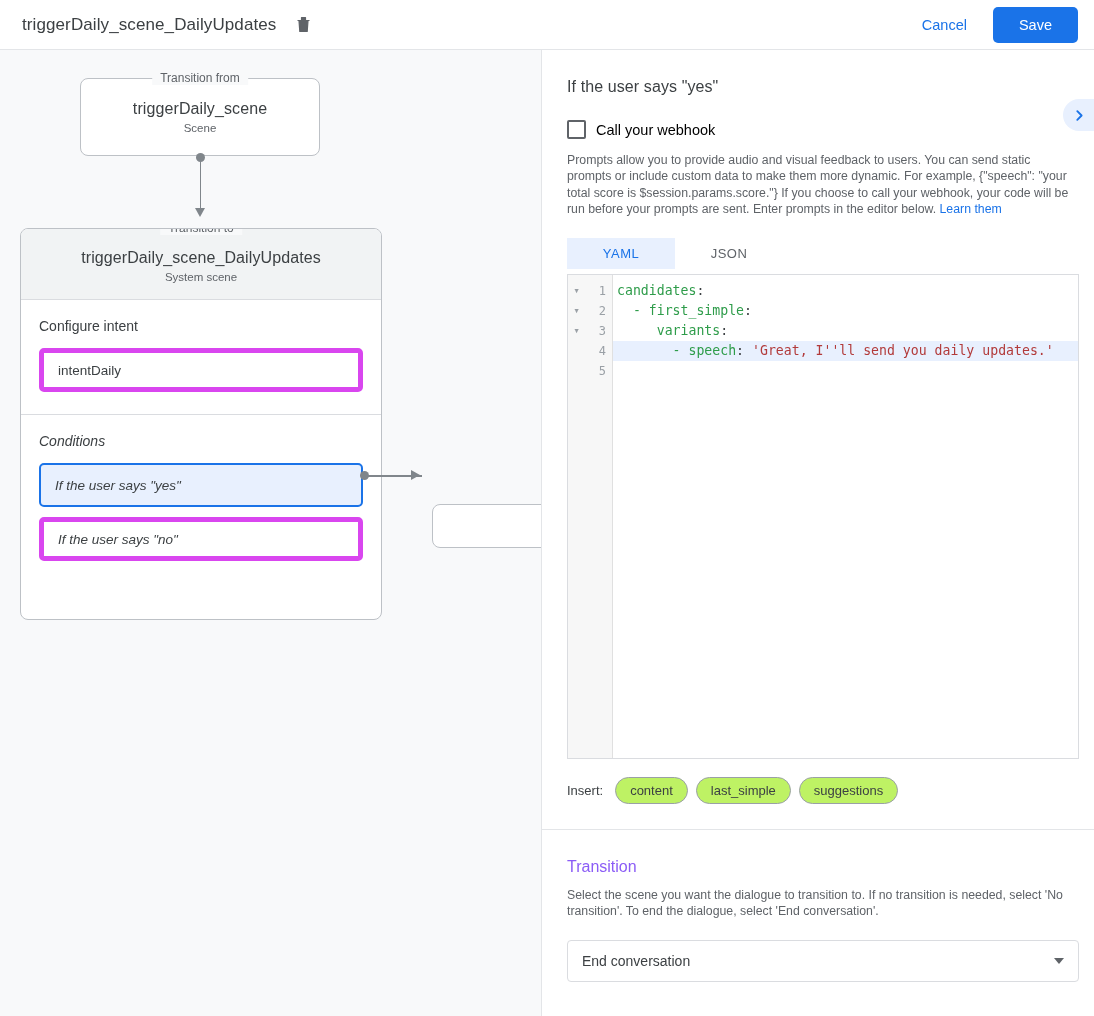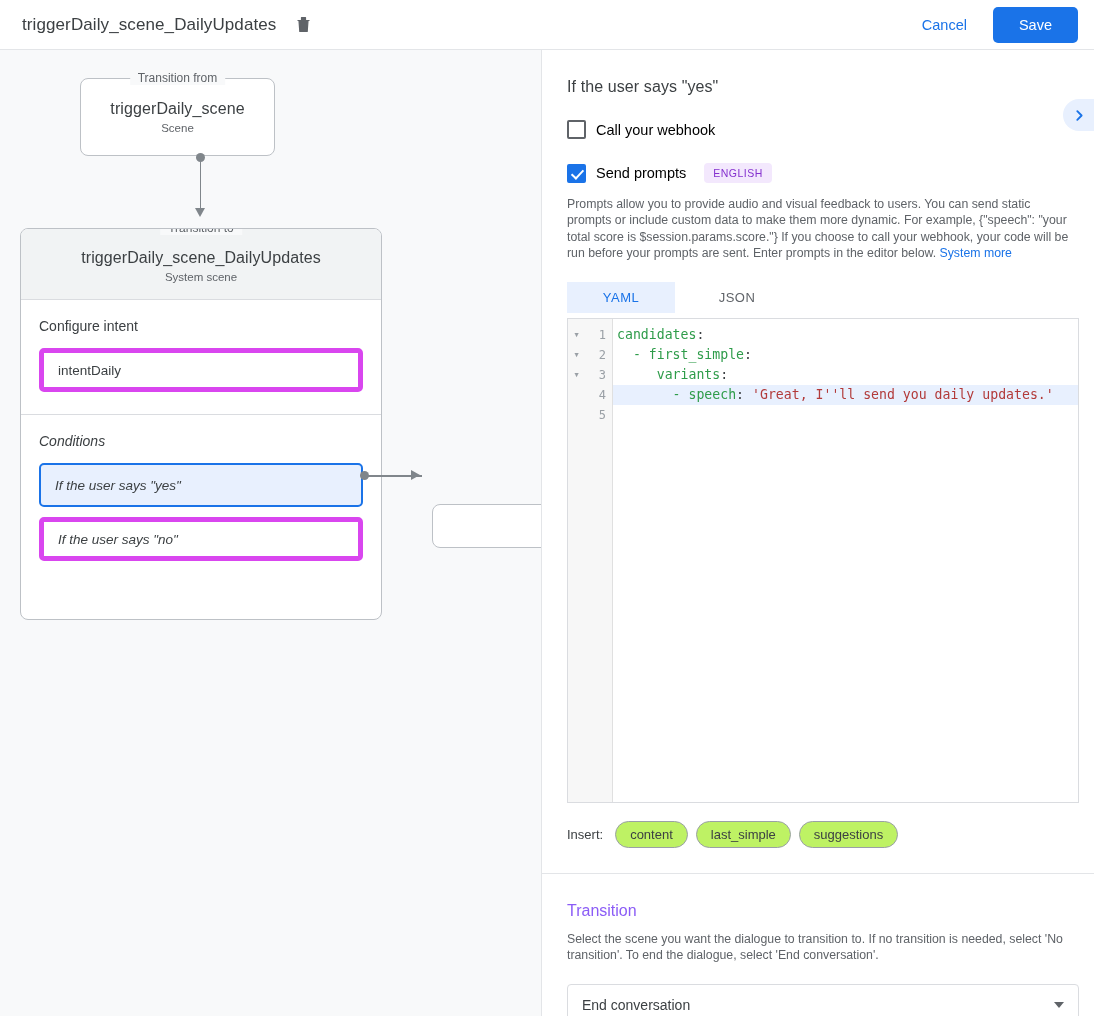--- a/index.html
+++ b/index.html
@@ -77,21 +77,21 @@
     transform: translateX(-50%);
     background: #f8f9fa;
     padding: 0 8px;
     font-size: 12px;
     color: #5f6368;
     white-space: nowrap;
   }
 
   
   #node-from {
-    left: 80px; top: 28px; width: 195px; height: 78px;
+    left: 80px; top: 28px; width: 240px; height: 78px;
     display: flex; flex-direction: column;
     align-items: center; justify-content: center;
   }
   .node-title {
     font-size: 16px; color: #3c4043; letter-spacing: .1px;
   }
   .node-sub {
     font-size: 11.5px; color: #5f6368; margin-top: 4px;
   }
 
@@ -244,21 +244,20 @@
     line-height: 16.3px;
     color: #5f6368;
     max-width: 512px;
   }
   .panel-desc a { color: #1a73e8; text-decoration: none; }
 
   
   .tabs {
     display: flex;
     margin: 21px 12px 0 25px;
-    gap: 8px;
   }
   .tab {
     min-width: 108px;
     height: 31px;
     display: flex; align-items: center; justify-content: center;
     font-size: 13px;
     color: #5f6368;
     cursor: pointer;
     letter-spacing: .5px;
   }
@@ -424,28 +423,23 @@
     </svg>
   </div>
 
   <div class="panel-title">If the user says "yes"</div>
 
   <div class="check-row">
     <span class="cbox"></span>
     <span class="check-label">Call your webhook</span>
   </div>
 
-  <div class="check-row">
-    <span class="cbox checked"></span>
-    <span class="check-label">Send prompts</span>
-    <span class="lang-badge">ENGLISH</span>
-  </div>
 
   <div class="panel-desc">
-    <span>Prompts allow you to provide audio and visual feedback to users. You can send static prompts or include custom data to make them more dynamic. For example, {"speech": "your total score is $session.params.score."} If you choose to call your webhook, your code will be run before your prompts are sent. Enter prompts in the editor below. </span><a href="#">System more</a>
+    <span>Prompts allow you to provide audio and visual feedback to users. You can send static prompts or include custom data to make them more dynamic. For example, {"speech": "your total score is $session.params.score."} If you choose to call your webhook, your code will be run before your prompts are sent. Enter prompts in the editor below. </span><a href="#">Learn them</a>
   </div>
 
   <div class="tabs">
     <div class="tab active">YAML</div>
     <div class="tab">JSON</div>
   </div>
 
   <div class="editor">
     <div class="gutter">
       <div class="gline">

